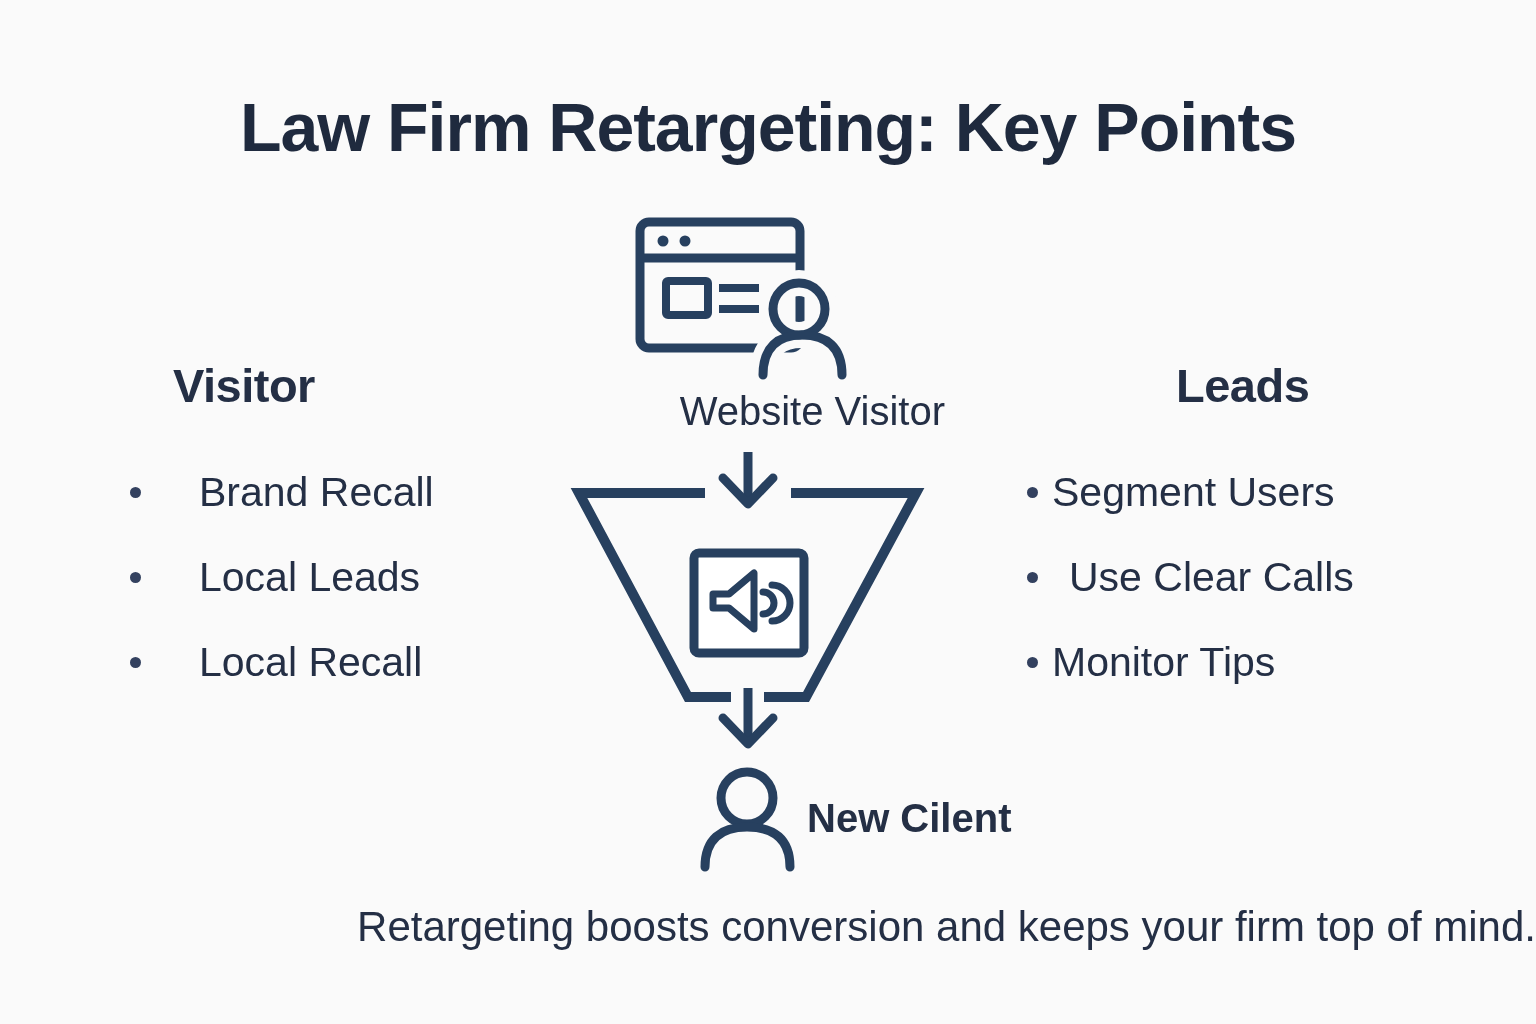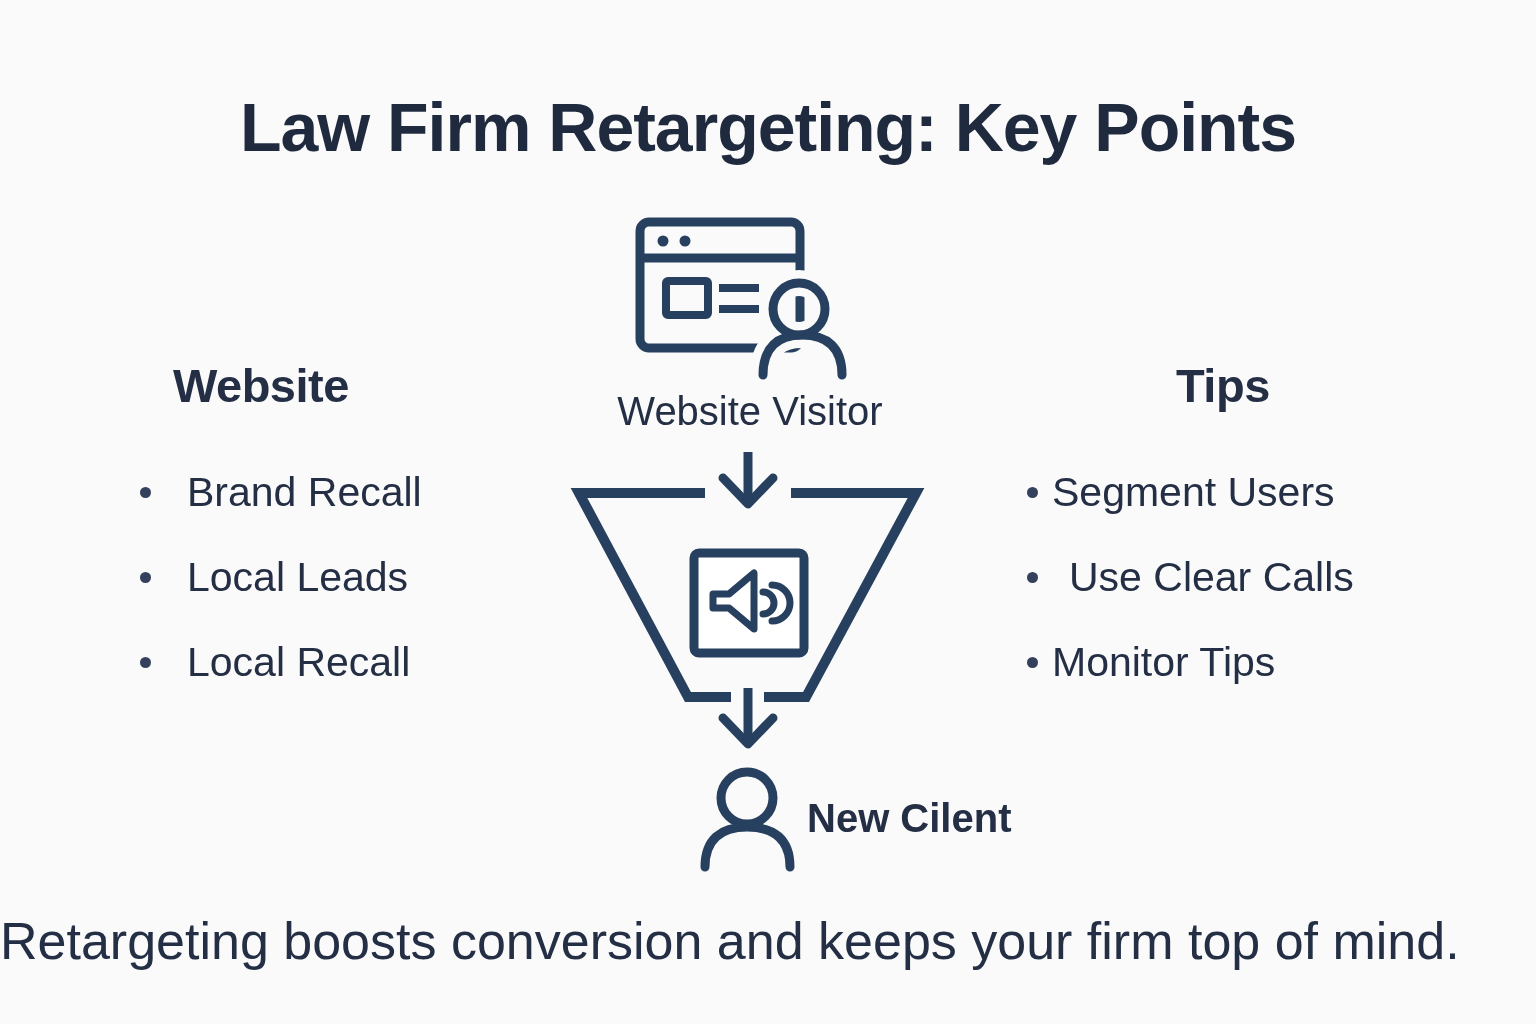--- a/index.html
+++ b/index.html
@@ -36,76 +36,75 @@
 
   .bullet-row{position:absolute;display:flex;align-items:center;height:48px;}
   .bullet-row .dot{
     width:11px;height:11px;border-radius:50%;
     background:var(--bullet);flex:0 0 auto;
   }
   .bullet-row .item-text{
     font-size:41px;font-weight:400;color:var(--text);white-space:nowrap;
   }
   
-  .b-row{left:140px;}
+  .b-row{left:130px;gap:22px;}
   .b-row .item-text{margin-left:36px;}
   #b-row-0{top:468px;}
   #b-row-1{top:553px;}
   #b-row-2{top:638px;}
   
   .t-row{left:1027px;}
   .t-row .item-text{margin-left:14px;text-align:center;}
   #t-row-0{top:468px;}
   #t-row-1{top:553px;gap:17px;}
   #t-row-2{top:638px;}
 
   .flow-svg{position:absolute;left:555px;top:212px;width:390px;height:668px;}
   .st{stroke:var(--icon);fill:none;}
   .fillnavy{fill:var(--icon);stroke:none;}
   .halo{stroke:var(--bg);fill:none;}
 
   .visitor-label{
     position:absolute;left:555px;top:389px;width:390px;
-    text-align:center;font-size:40px;font-weight:400;
+    text-align:right;font-size:40px;font-weight:400;
     color:var(--text);white-space:nowrap;
   }
   .client-label{
     position:absolute;left:807px;top:796px;
     font-size:40px;font-weight:700;color:var(--text);white-space:nowrap;
   }
 
   .caption{
     position:absolute;left:0;top:903px;width:1536px;
-    text-align:left;font-size:52px;font-weight:400;
+    text-align:right;font-size:42px;font-weight:400;
     color:var(--text);
-    margin-top:8px;
   }
 </style>
 </head>
 <body>
 
 <div class="canvas">
 
   <div class="title">Law Firm Retargeting: Key Points</div>
 
-  <div class="col-heading" id="benefits-heading">Website</div>
+  <div class="col-heading" id="benefits-heading">Visitor</div>
   <div class="bullet-row b-row" id="b-row-0">
     <span class="dot"></span>
     <span class="item-text">Brand Recall</span>
   </div>
   <div class="bullet-row b-row" id="b-row-1">
     <span class="dot"></span>
     <span class="item-text">Local Leads</span>
   </div>
   <div class="bullet-row b-row" id="b-row-2">
     <span class="dot"></span>
     <span class="item-text">Local Recall</span>
   </div>
 
-  <div class="col-heading" id="tips-heading">Tips</div>
+  <div class="col-heading" id="tips-heading">Leads</div>
   <div class="bullet-row t-row" id="t-row-0">
     <span class="dot"></span>
     <span class="item-text">Segment Users</span>
   </div>
   <div class="bullet-row t-row" id="t-row-1">
     <span class="dot"></span>
     <span class="item-text">Use Clear Calls</span>
   </div>
   <div class="bullet-row t-row" id="t-row-2">
     <span class="dot"></span>

